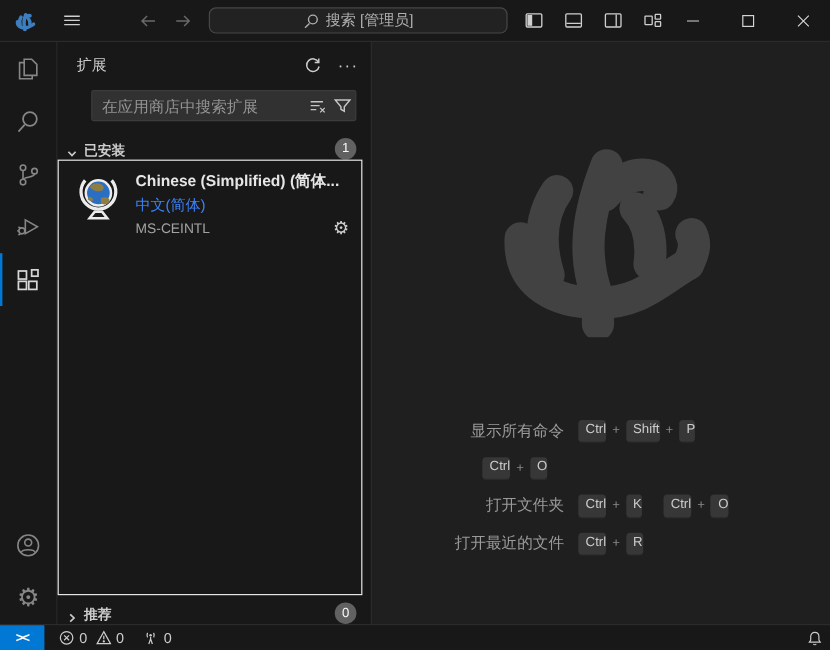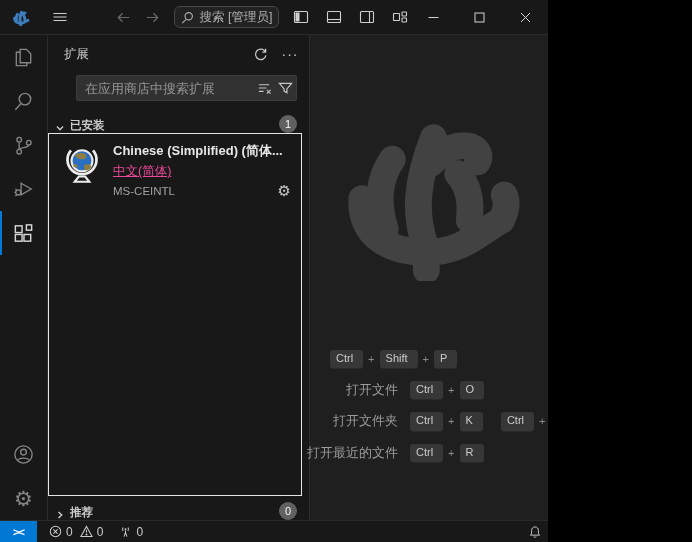--- a/index.html
+++ b/index.html
@@ -1,18 +1,18 @@
 <!DOCTYPE html>
 <html><head>
 <meta charset="utf-8">
 <style>
   * { box-sizing: border-box; margin: 0; padding: 0; }
   html,body { background:#000; }
   body { font-family: "Liberation Sans", "DejaVu Sans", sans-serif; }
-  .window { width:548px; height:542px; background:#1f1f1f; display:flex; flex-direction:column; overflow:hidden; color:#cccccc; font-size:13px; position:relative; }
+  .window { width:692px; height:542px; background:#1f1f1f; display:flex; flex-direction:column; overflow:hidden; color:#cccccc; font-size:13px; position:relative; }
 
   
   .titlebar { height:35px; flex:0 0 35px; background:#181818; border-bottom:1px solid #2b2b2b; display:flex; align-items:center; }
   .app-logo { margin:0 0 0 12px; display:flex; align-items:center; }
   .tb-burger { margin-left:18px; display:flex; align-items:center; cursor:pointer; padding:4px; }
   .nav-arrows { margin-left:44px; display:flex; gap:14px; align-items:center; color:#6a6a6a; }
   .nav-arrows span { display:flex; }
   .command-center { margin-left:14px; width:262px; height:22px; background:#222222; border:1px solid #46464b; border-radius:6px; display:flex; align-items:center; justify-content:center; gap:6px; color:#b0b0b0; font-size:12.5px; cursor:pointer; }
   .layout-controls { margin-left:12px; display:flex; gap:13px; align-items:center; color:#cfcfcf; }
   .layout-controls span { display:flex; padding:2px; cursor:pointer; }
@@ -46,33 +46,33 @@
   .section-header { height:22px; flex:0 0 22px; display:flex; align-items:flex-end; padding:0 12px 0 4px; cursor:pointer; }
   .section-header .chev { display:flex; width:16px; justify-content:center; color:#cccccc; }
   .section-label { font-weight:bold; font-size:11.5px; color:#cccccc; margin-left:2px; }
   .badge { margin-left:auto; min-width:18px; height:18px; border-radius:9px; background:#616161; color:#f8f8f8; font-size:11px; display:flex; align-items:center; justify-content:center; padding:0 5px; }
 
   .ext-list { flex:1; min-height:0; border:1px solid #e5e5e5; margin:0 7px 2px 0; position:relative; }
   .ext-row { display:flex; padding:8px 10px 8px 12px; gap:10px; cursor:pointer; position:relative; }
   .ext-icon { width:42px; height:42px; flex:0 0 42px; margin-top:2px; }
   .ext-info { flex:1; min-width:0; }
   .ext-name { font-weight:bold; color:#e6e6e6; font-size:13px; white-space:nowrap; overflow:hidden; max-width:180px; }
-  .ext-desc { color:#ec4899; font-size:12.5px; margin-top:3px; white-space:nowrap; overflow:hidden;text-decoration:underline; }
+  .ext-desc { color:#3b82f6; font-size:12.5px; margin-top:3px; white-space:nowrap; overflow:hidden; }
   .ext-footer { display:flex; align-items:center; margin-top:3px;justify-content:space-between; }
   .ext-publisher { color:#a2a2a2; font-size:11.5px; }
   .ext-gear { margin-left:auto; color:#cccccc; font-size:15px; line-height:1; cursor:pointer; }
 
   
   .editor { flex:1; background:#1f1f1f; position:relative; min-width:0; }
   .watermark-logo { position:absolute; left:50%; top:58px; transform:translateX(-50%); }
   .shortcuts { position:absolute; top:315px; left:0; right:0; display:flex; flex-direction:column; gap:13px; }
   .sc-row { display:flex; align-items:center; justify-content:center; }
   .sc-label { width:160px; text-align:right; color:#9b9b9b; font-size:13px; flex:0 0 160px; }
   .sc-keys { width:210px; flex:0 0 210px; display:flex; align-items:center; gap:5px; margin-left:12px; }
-  .kbd { background:#373737; border-radius:3px; padding:2px 10px 3px 6px; font-size:11px; color:#cccccc; line-height:1.2; box-shadow:0 1px 0 #2a2a2a; }
+  .kbd { background:#373737; border-radius:3px; padding:2px 0 3px 6px; font-size:11px; color:#cccccc; line-height:1.2; box-shadow:0 1px 0 #2a2a2a; }
   .plus { color:#8a8a8a; font-size:11px; }
   .key-gap { width:8px; }
 
   
   .statusbar { height:22px; flex:0 0 22px; background:#181818; border-top:1px solid #2b2b2b; display:flex; align-items:stretch; font-size:12px; color:#cccccc; }
   .remote { width:37px; background:#0078d4; color:#ffffff; display:flex; align-items:center; justify-content:center; font-size:11px; font-weight:bold; letter-spacing:-1px; cursor:pointer; }
   .sb-item { display:flex; align-items:center; gap:4px; padding:0 6px; cursor:pointer; }
   .sb-item svg { display:block; }
   .sb-right { margin-left:auto; display:flex; align-items:stretch; }
 
@@ -313,30 +313,30 @@
           <path d="M56 152 C 46 120, 50 94, 64 74"></path>
           <path d="M100 168 C 88 132, 92 96, 110 50"></path>
           <path d="M108 78 C 122 62, 138 56, 152 60 C 160 63, 163 71, 159 77"></path>
           <path d="M150 142 C 153 118, 148 102, 137 90"></path>
           <path d="M186 142 C 192 130, 193 122, 189 114"></path>
         </svg>
       </span>
 
       <div class="shortcuts">
         <div class="sc-row">
+          <span class="sc-label">显示所有命令</span>
           <span class="sc-keys">
             <span class="kbd">Ctrl</span>
             <span class="plus">+</span>
             <span class="kbd">Shift</span>
             <span class="plus">+</span>
             <span class="kbd">P</span>
           </span>
         </div>
         <div class="sc-row">
-          <span class="sc-label">打开文件</span>
           <span class="sc-keys">
             <span class="kbd">Ctrl</span>
             <span class="plus">+</span>
             <span class="kbd">O</span>
           </span>
         </div>
         <div class="sc-row">
           <span class="sc-label">打开文件夹</span>
           <span class="sc-keys">
             <span class="kbd">Ctrl</span>

